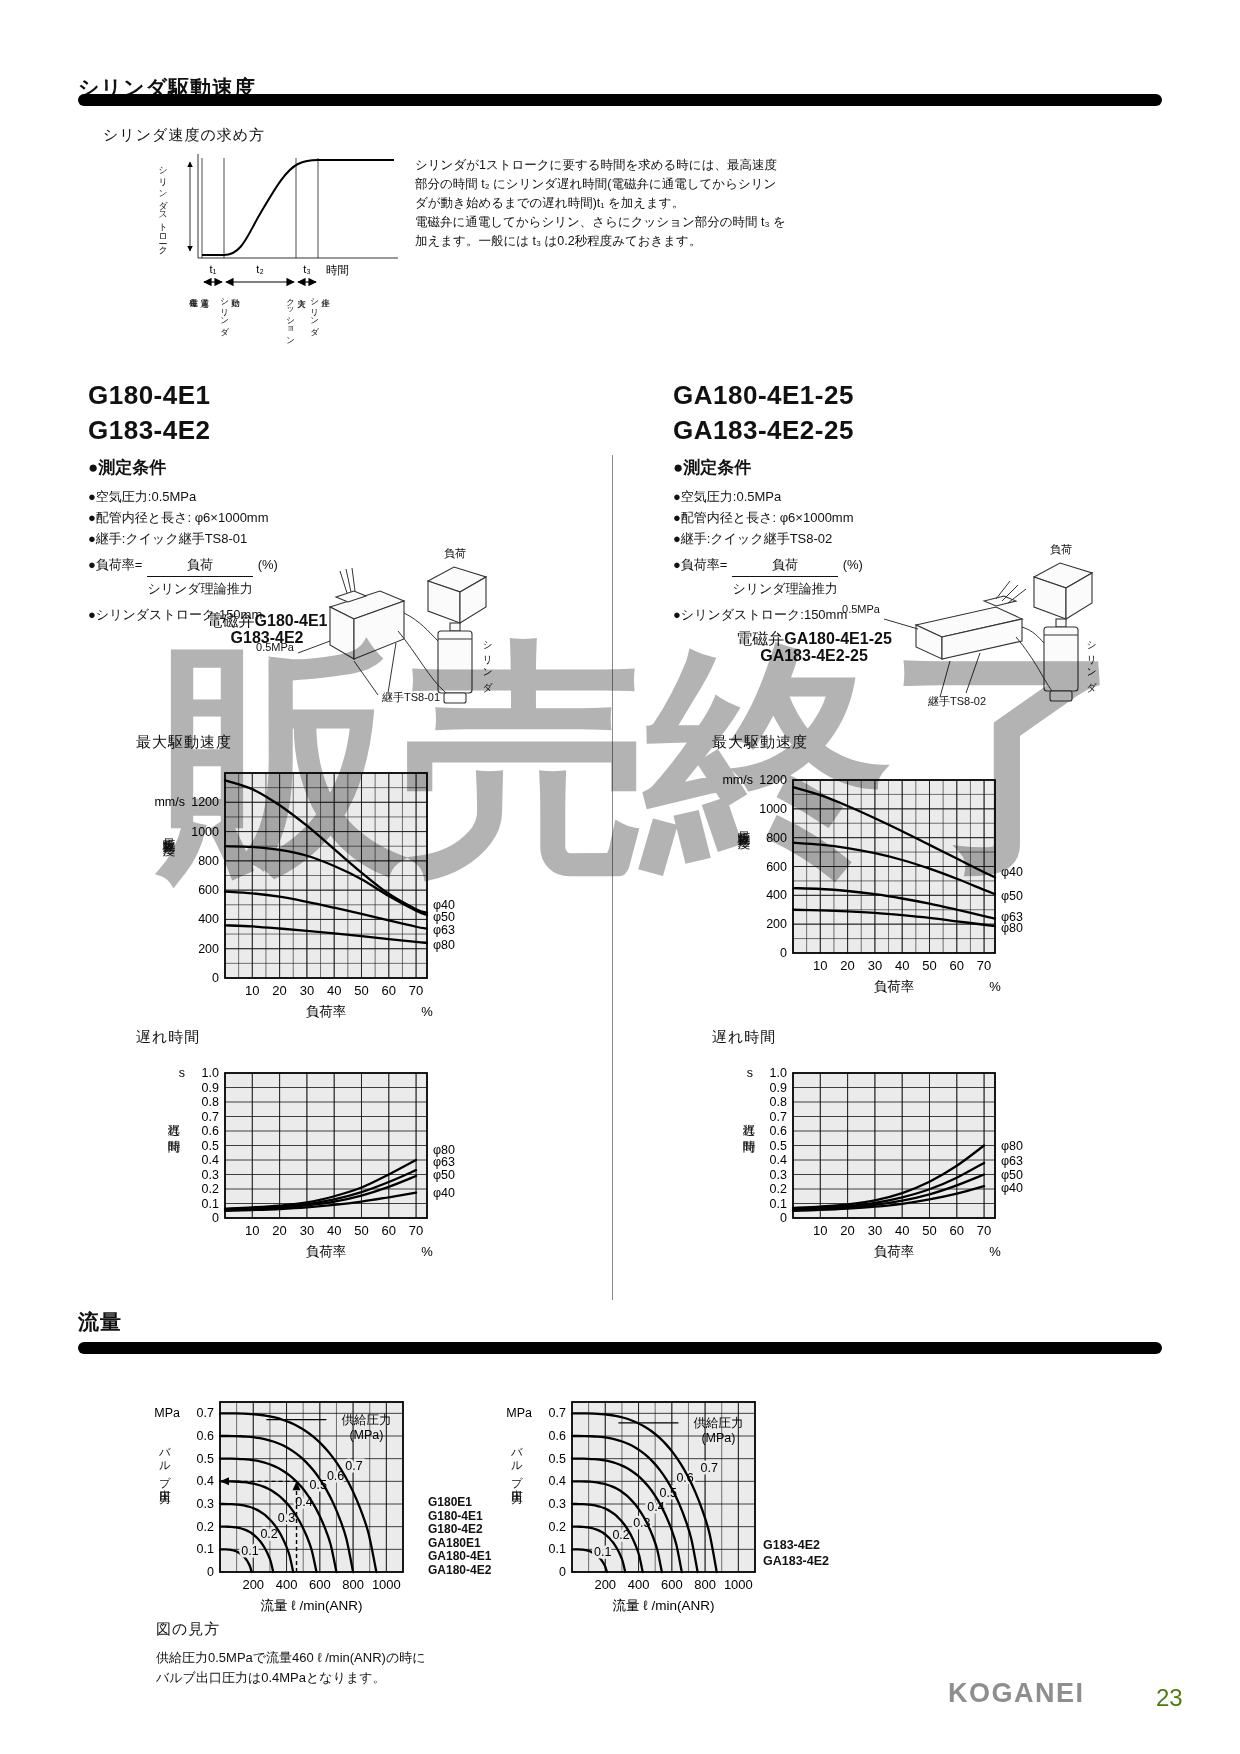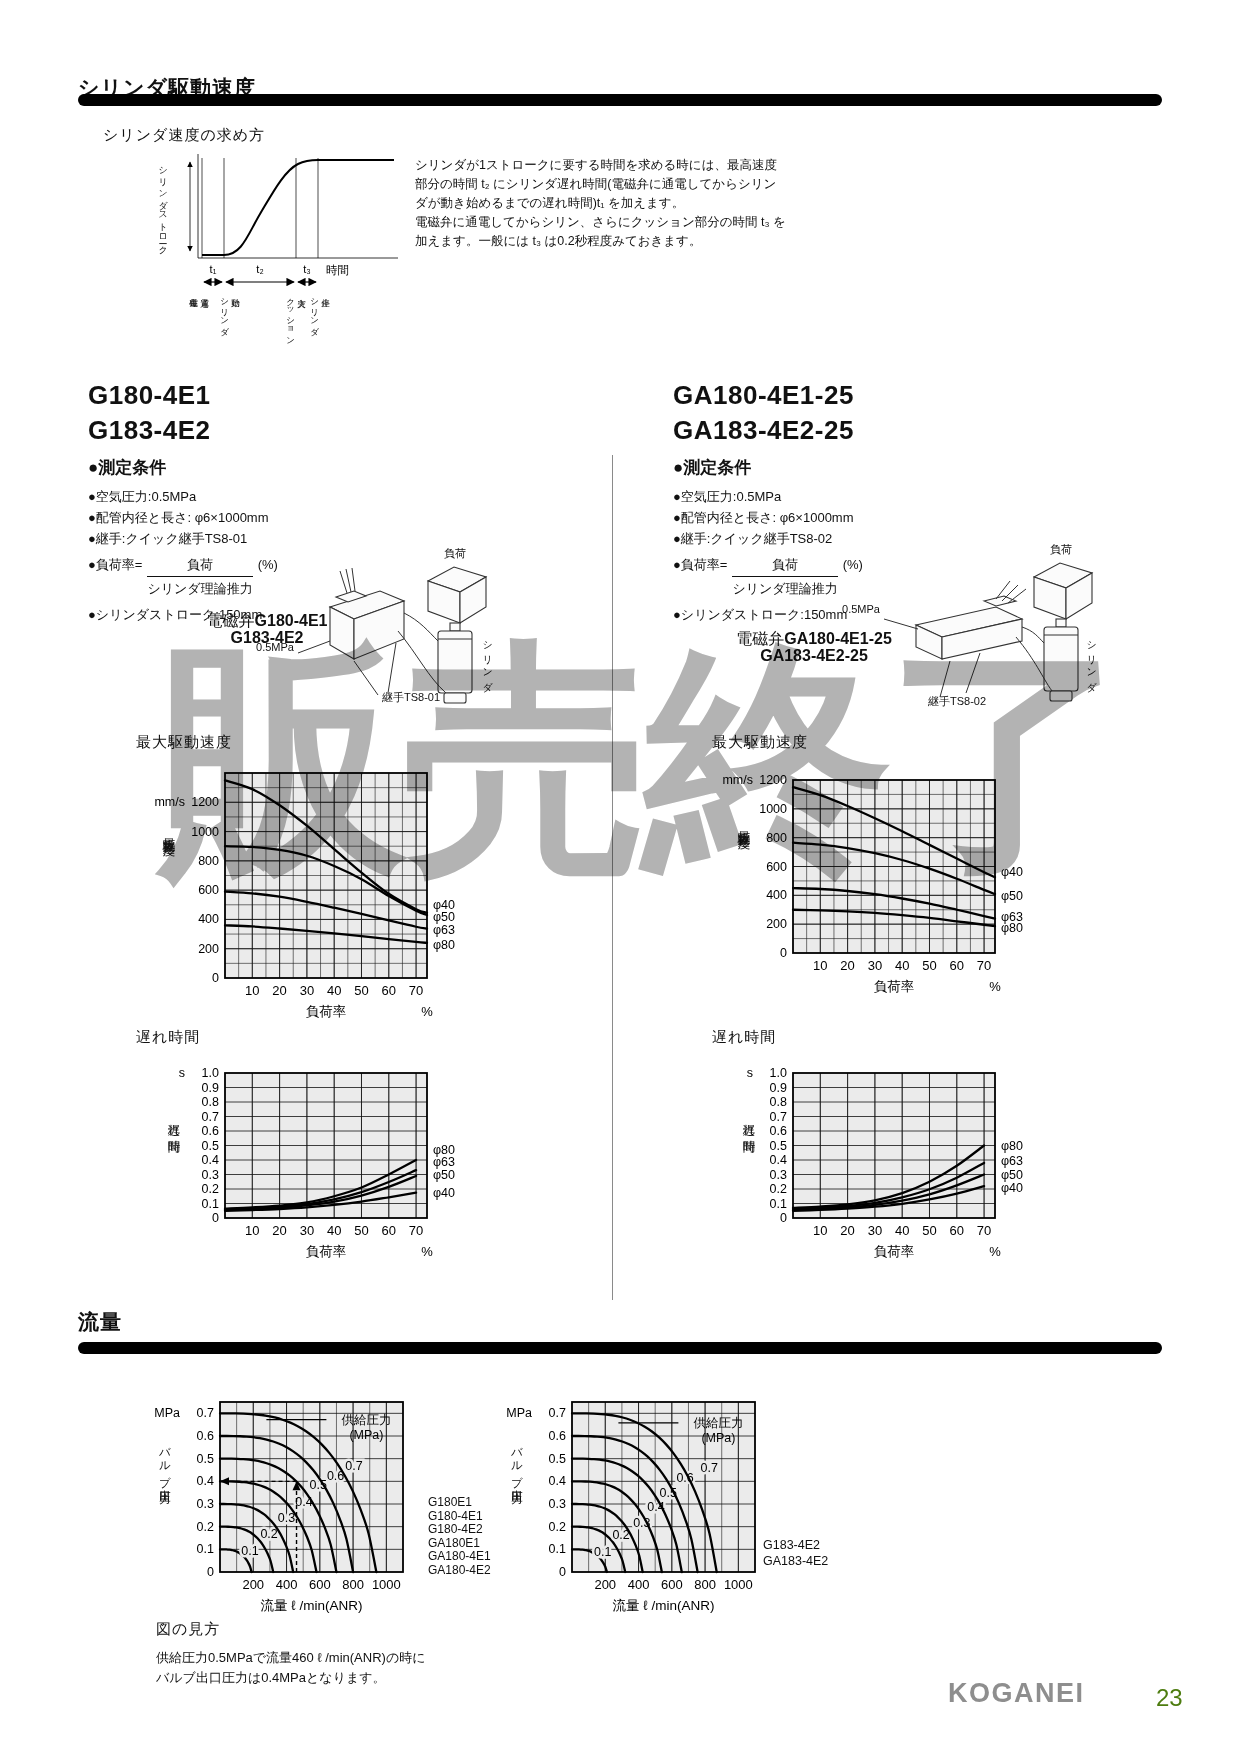--- a/index.html
+++ b/index.html
@@ -52,21 +52,21 @@
   #chart-delay-left{left:130px;top:1048px}#chart-delay-right{left:715px;top:1048px}
   .chart-ylabel{position:absolute;writing-mode:vertical-rl;text-orientation:upright;
       font-size:12.5px;letter-spacing:1px}
   #ylab-speed-l{left:160px;top:828px}#ylab-speed-r{left:735px;top:821px}
   #ylab-delay-l{left:165px;top:1114px}#ylab-delay-r{left:740px;top:1114px}
   #flow-title{left:78px;top:1308px}
   #rule-flow{left:78px;top:1342px;width:1084px}
   #chart-flow-left{left:125px;top:1385px}#chart-flow-right{left:477px;top:1385px}
   #ylab-flow-l{left:157px;top:1439px;font-size:11.5px}
   #ylab-flow-r{left:509px;top:1439px;font-size:11.5px}
-  .flow-models{font-size:12px;font-weight:normal;line-height:13.5px}
+  .flow-models{font-size:12px;font-weight:bold;line-height:13.5px}
   #flow-models-l{left:428px;top:1496px}
   #flow-models-r{left:763px;top:1538px;font-size:12.5px;line-height:15.5px}
   #howto-title{left:156px;top:1620px}
   #howto-text{left:156px;top:1648px;font-size:13px;line-height:20px;width:420px}
   #footer-brand{left:948px;top:1678px;font-size:27px;font-weight:bold;color:#8e8e8e;letter-spacing:1.5px}
   #footer-page{left:1156px;top:1684px;font-size:24px;color:#4d7c0f}
   .thin{stroke:#000;stroke-width:0.8;fill:none}
   .vthin{stroke:#000;stroke-width:0.7;fill:none}
   .curve2{stroke:#000;stroke-width:2;fill:none}
 </style>

